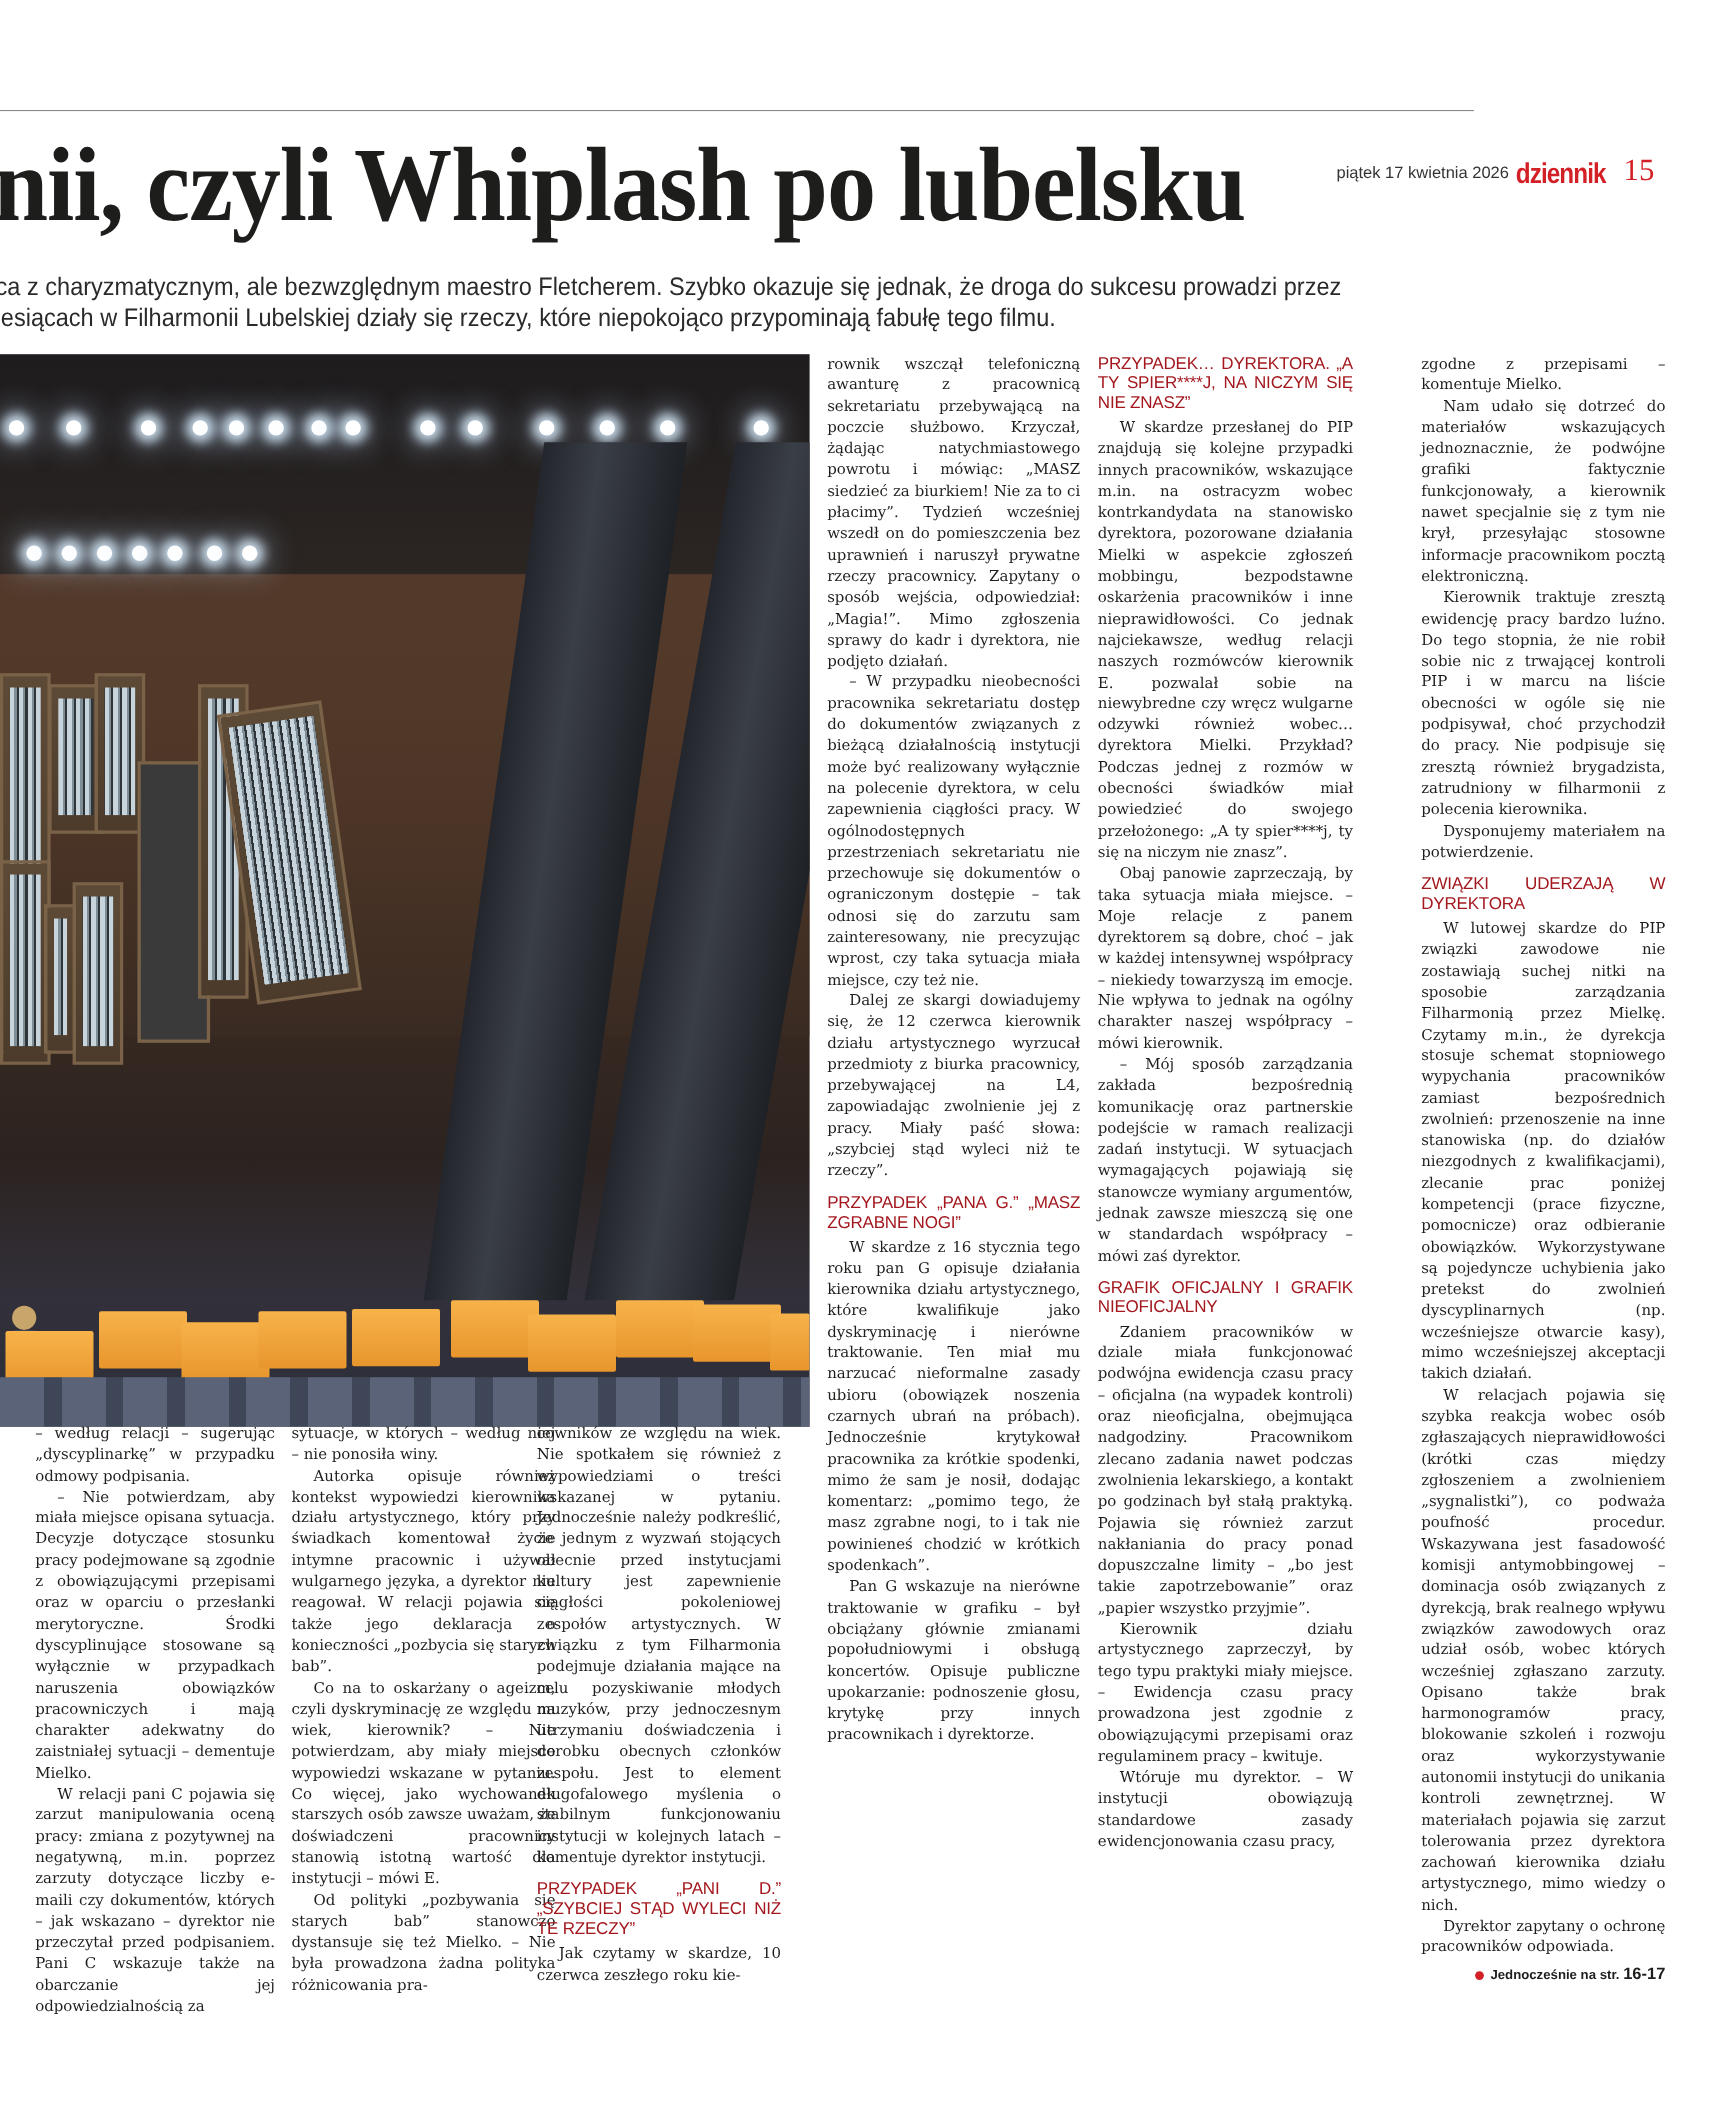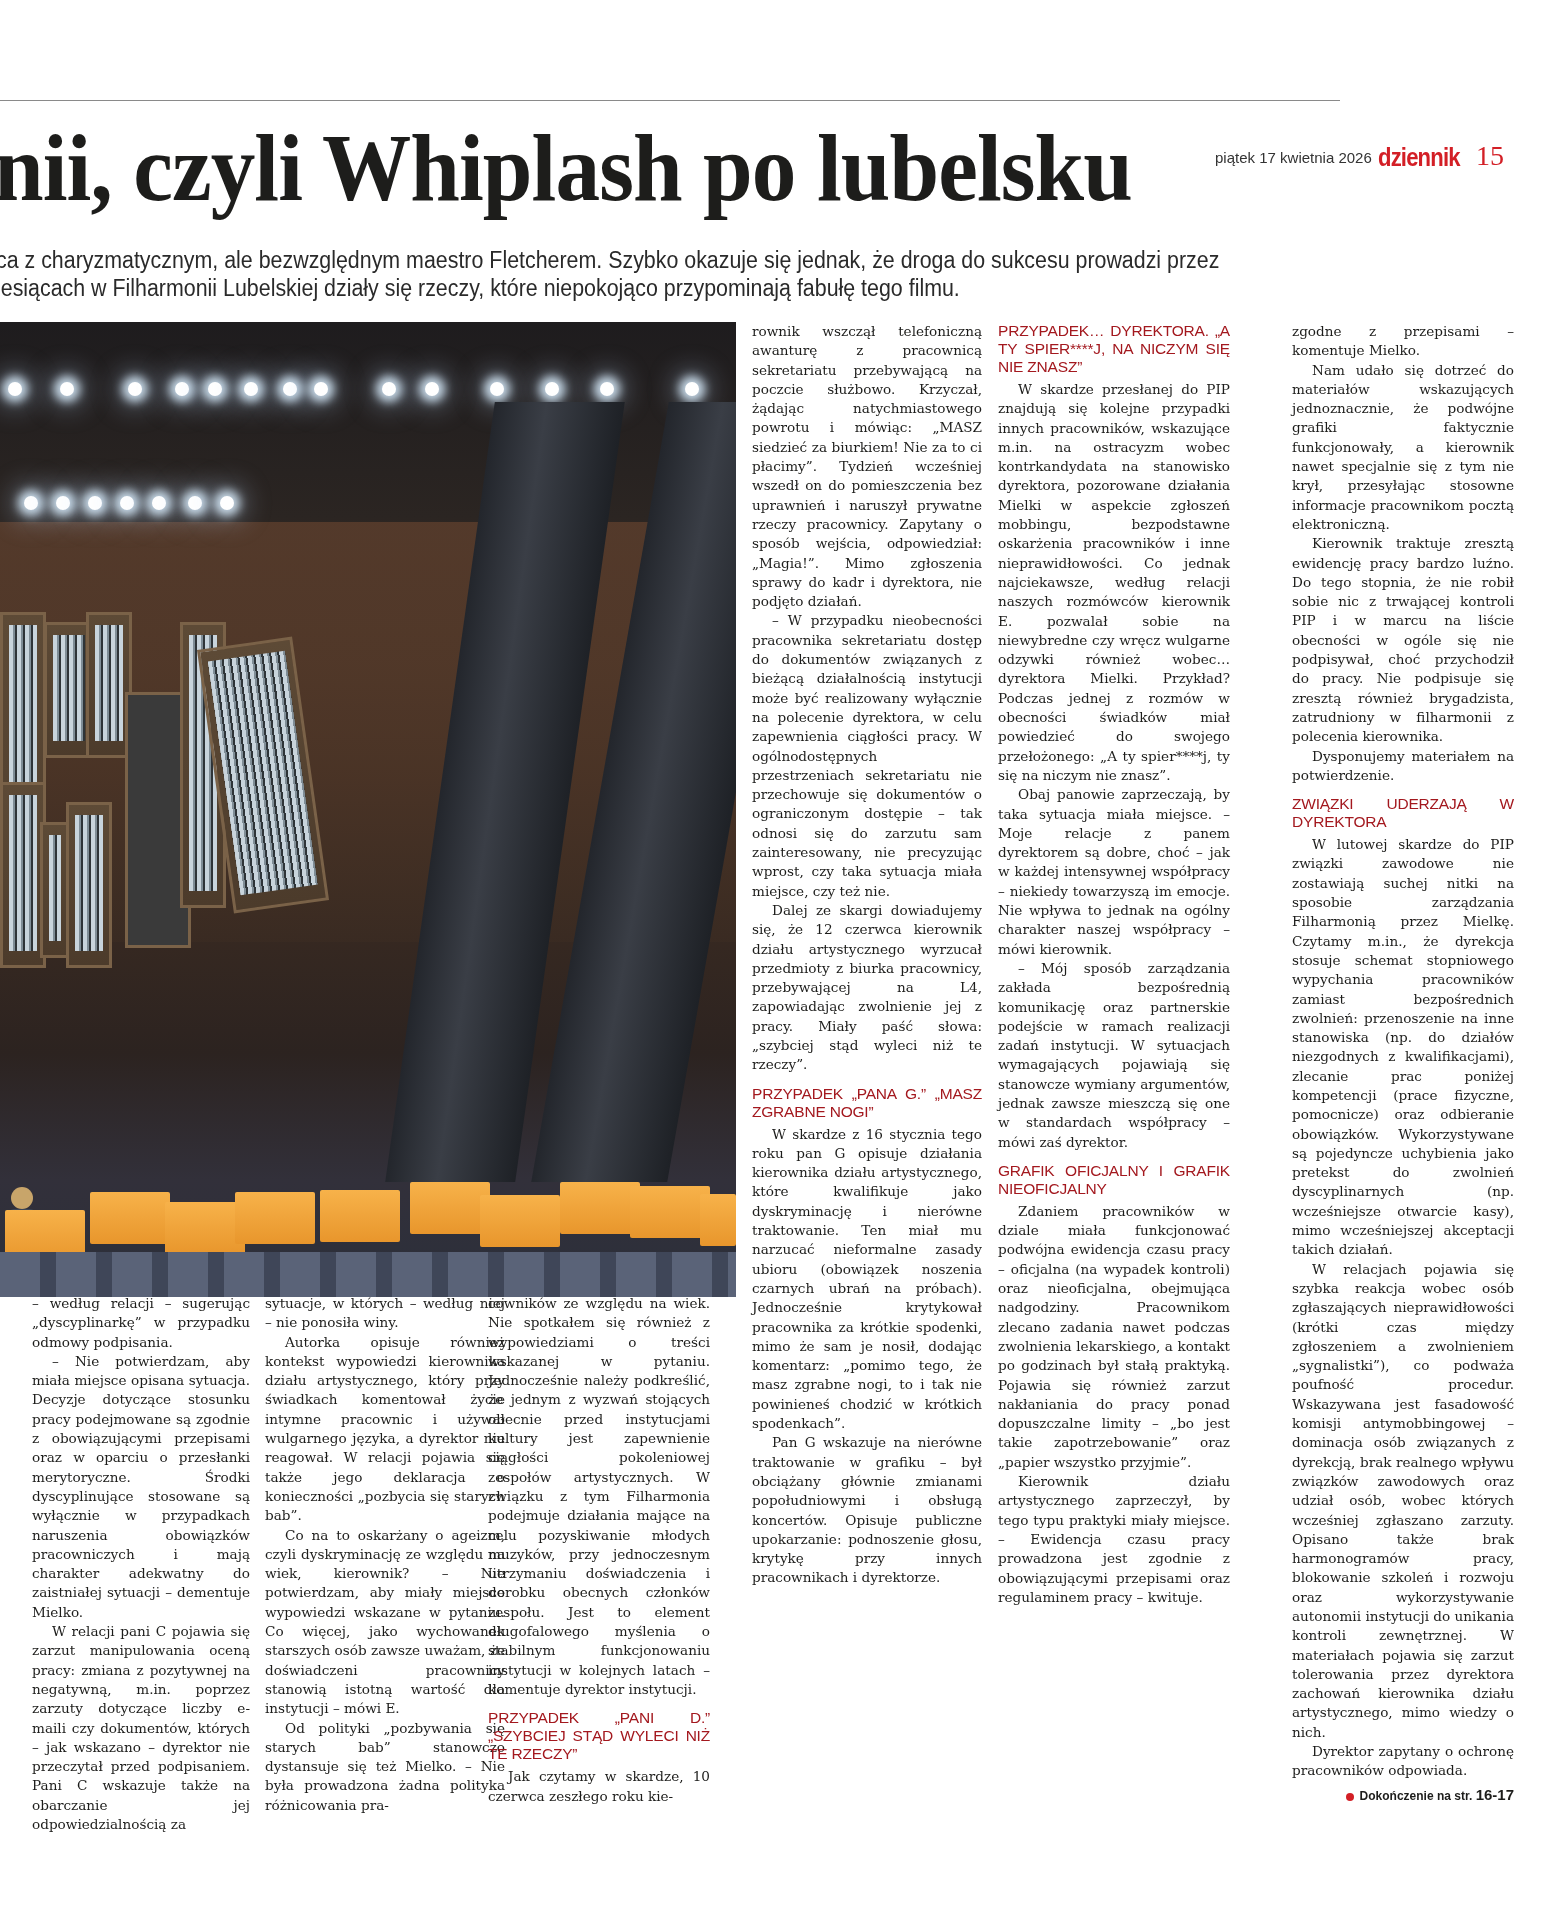--- a/index.html
+++ b/index.html
@@ -156,28 +156,29 @@
 </div>
 
 <div class="col" style="left:998px; top:322px; width:232px;">
   <div class="sub first">PRZYPADEK… DYREKTORA. „A TY SPIER****J, NA NICZYM SIĘ NIE ZNASZ”</div>
   <p>W skardze przesłanej do PIP znajdują się kolejne przypadki innych pracowników, wskazujące m.in. na ostracyzm wobec kontrkandydata na stanowisko dyrektora, pozorowane działania Mielki w aspekcie zgłoszeń mobbingu, bezpodstawne oskarżenia pracowników i inne nieprawidłowości. Co jednak najciekawsze, według relacji naszych rozmówców kierownik E. pozwalał sobie na niewybredne czy wręcz wulgarne odzywki również wobec… dyrektora Mielki. Przykład? Podczas jednej z rozmów w obecności świadków miał powiedzieć do swojego przełożonego: „A ty spier****j, ty się na niczym nie znasz”.</p>
   <p>Obaj panowie zaprzeczają, by taka sytuacja miała miejsce. – Moje relacje z panem dyrektorem są dobre, choć – jak w każdej intensywnej współpracy – niekiedy towarzyszą im emocje. Nie wpływa to jednak na ogólny charakter naszej współpracy – mówi kierownik.</p>
   <p>– Mój sposób zarządzania zakłada bezpośrednią komunikację oraz partnerskie podejście w ramach realizacji zadań instytucji. W sytuacjach wymagających pojawiają się stanowcze wymiany argumentów, jednak zawsze mieszczą się one w standardach współpracy – mówi zaś dyrektor.</p>
   <div class="sub">GRAFIK OFICJALNY I GRAFIK NIEOFICJALNY</div>
   <p>Zdaniem pracowników w dziale miała funkcjonować podwójna ewidencja czasu pracy – oficjalna (na wypadek kontroli) oraz nieoficjalna, obejmująca nadgodziny. Pracownikom zlecano zadania nawet podczas zwolnienia lekarskiego, a kontakt po godzinach był stałą praktyką. Pojawia się również zarzut nakłaniania do pracy ponad dopuszczalne limity – „bo jest takie zapotrzebowanie” oraz „papier wszystko przyjmie”.</p>
   <p>Kierownik działu artystycznego zaprzeczył, by tego typu praktyki miały miejsce. – Ewidencja czasu pracy prowadzona jest zgodnie z obowiązującymi przepisami oraz regulaminem pracy – kwituje.</p>
+  <p>Wtóruje mu dyrektor. – W instytucji obowiązują standardowe zasady ewidencjonowania czasu pracy,</p>
 </div>
 
 <div class="col" style="left:1292px; top:322px; width:222px;">
   <p class="noind">zgodne z przepisami – komentuje Mielko.</p>
   <p>Nam udało się dotrzeć do materiałów wskazujących jednoznacznie, że podwójne grafiki faktycznie funkcjonowały, a kierownik nawet specjalnie się z tym nie krył, przesyłając stosowne informacje pracownikom pocztą elektroniczną.</p>
   <p>Kierownik traktuje zresztą ewidencję pracy bardzo luźno. Do tego stopnia, że nie robił sobie nic z trwającej kontroli PIP i w marcu na liście obecności w ogóle się nie podpisywał, choć przychodził do pracy. Nie podpisuje się zresztą również brygadzista, zatrudniony w filharmonii z polecenia kierownika.</p>
   <p>Dysponujemy materiałem na potwierdzenie.</p>
   <div class="sub">ZWIĄZKI UDERZAJĄ W DYREKTORA</div>
   <p>W lutowej skardze do PIP związki zawodowe nie zostawiają suchej nitki na sposobie zarządzania Filharmonią przez Mielkę. Czytamy m.in., że dyrekcja stosuje schemat stopniowego wypychania pracowników zamiast bezpośrednich zwolnień: przenoszenie na inne stanowiska (np. do działów niezgodnych z kwalifikacjami), zlecanie prac poniżej kompetencji (prace fizyczne, pomocnicze) oraz odbieranie obowiązków. Wykorzystywane są pojedyncze uchybienia jako pretekst do zwolnień dyscyplinarnych (np. wcześniejsze otwarcie kasy), mimo wcześniejszej akceptacji takich działań.</p>
   <p>W relacjach pojawia się szybka reakcja wobec osób zgłaszających nieprawidłowości (krótki czas między zgłoszeniem a zwolnieniem „sygnalistki”), co podważa poufność procedur. Wskazywana jest fasadowość komisji antymobbingowej – dominacja osób związanych z dyrekcją, brak realnego wpływu związków zawodowych oraz udział osób, wobec których wcześniej zgłaszano zarzuty. Opisano także brak harmonogramów pracy, blokowanie szkoleń i rozwoju oraz wykorzystywanie autonomii instytucji do unikania kontroli zewnętrznej. W materiałach pojawia się zarzut tolerowania przez dyrektora zachowań kierownika działu artystycznego, mimo wiedzy o nich.</p>
   <p>Dyrektor zapytany o ochronę pracowników odpowiada.</p>
   <div class="more">
-    <span class="dot"></span><span>Dokończenie na str.</span>
+    <span class="dot"></span><span>Jednocześnie na str.</span>
     <span class="big">16-17</span>
   </div>
 </div>
 
 </body></html>

